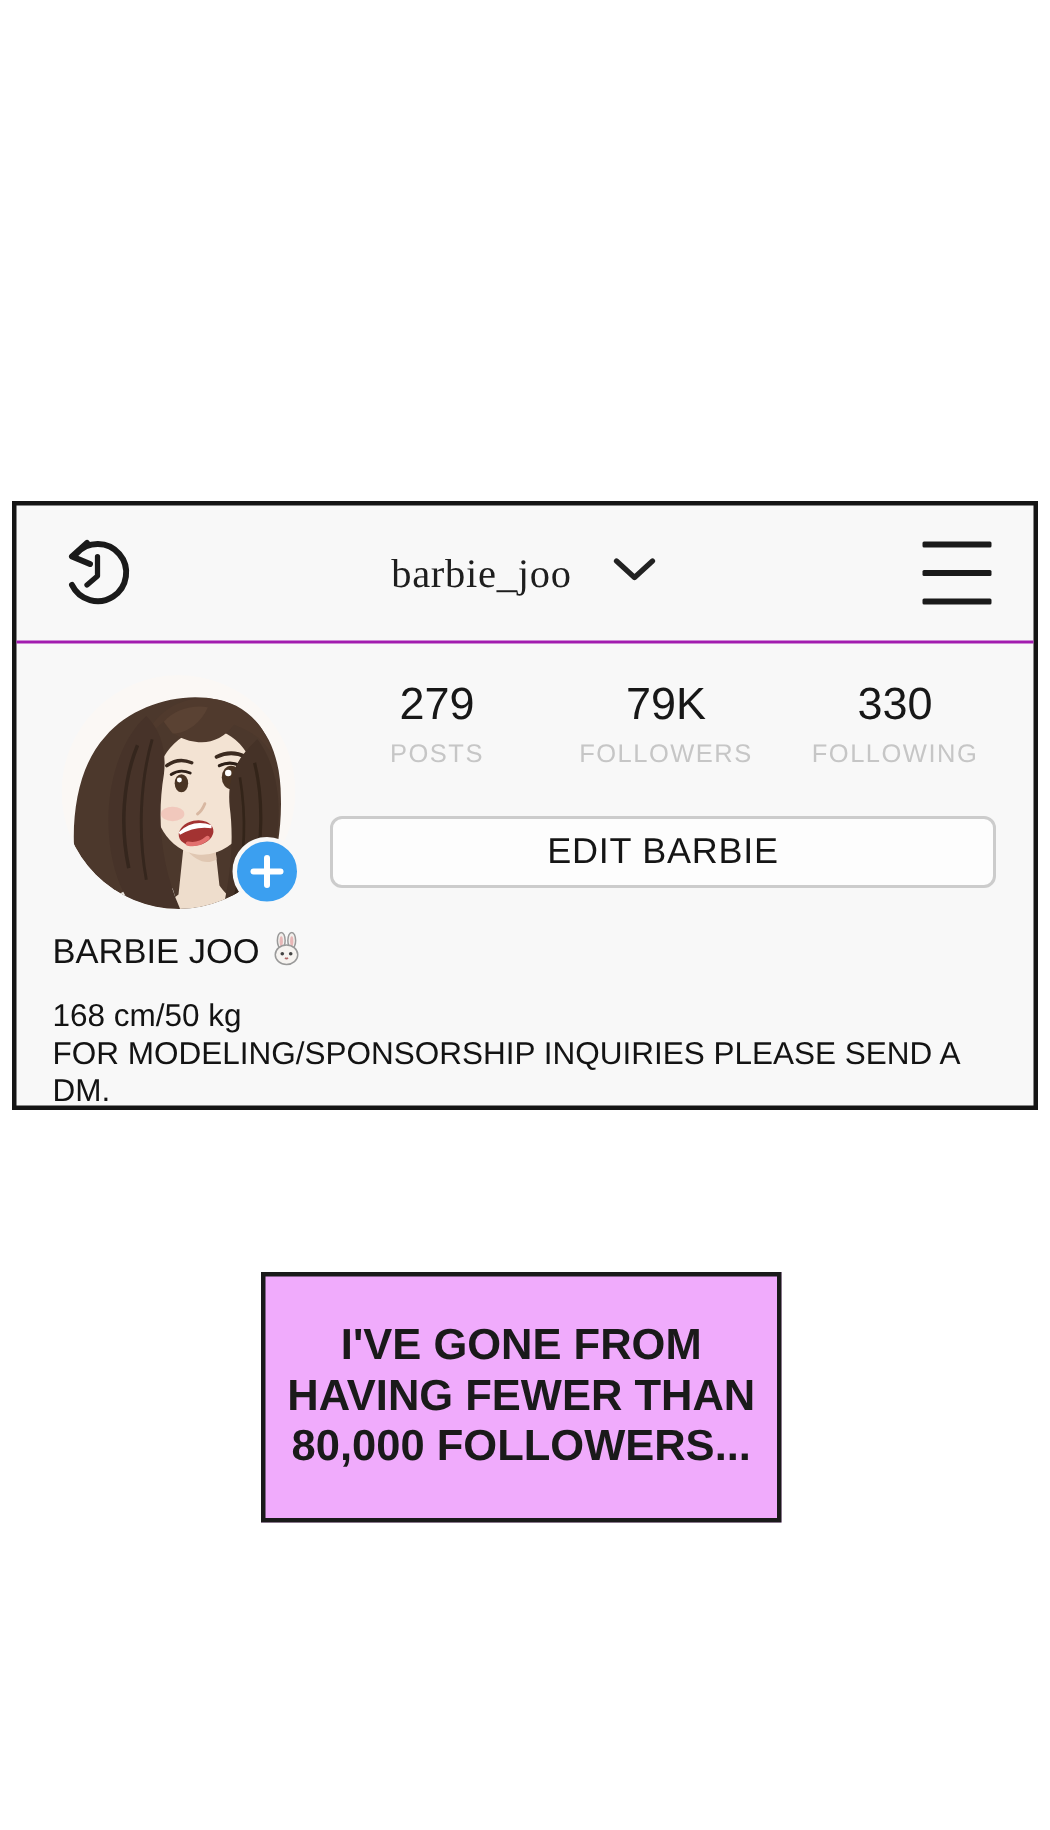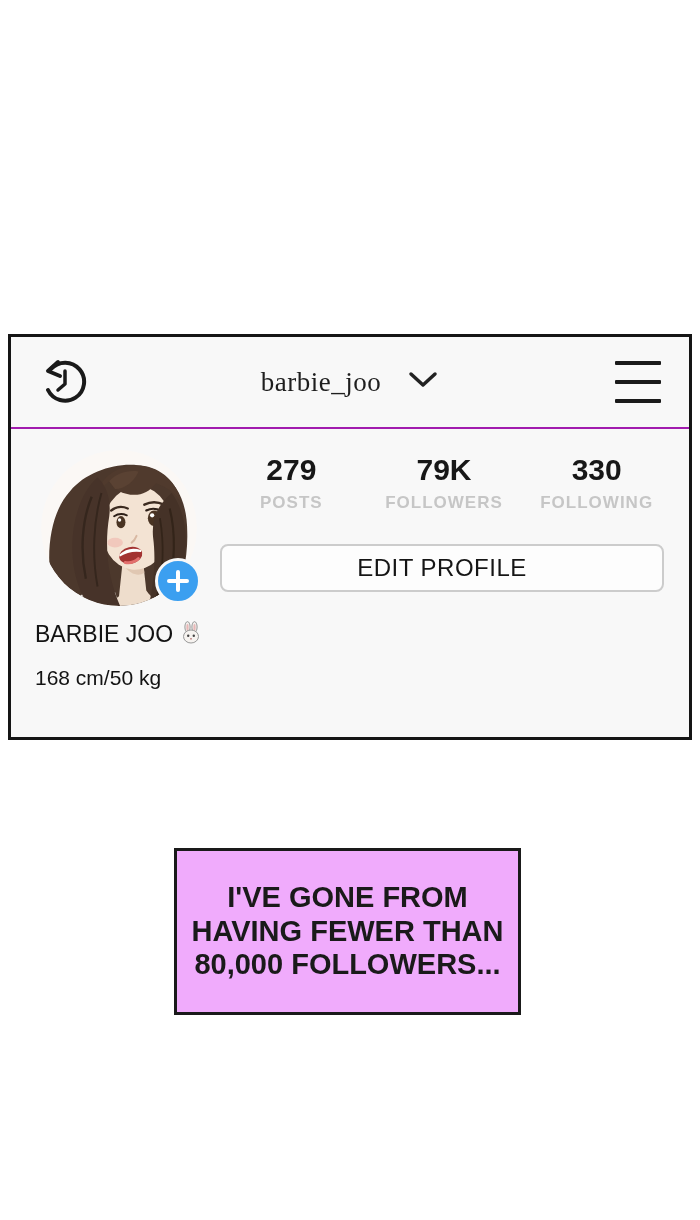--- a/index.html
+++ b/index.html
@@ -28,21 +28,21 @@
   .avatar svg{border-radius:50%;display:block;}
   .add-story{
     position:absolute;left:114px;top:108px;width:40px;height:40px;border-radius:50%;
     border:3px solid #f8f8f8;box-sizing:content-box;cursor:pointer;padding:0;
     display:flex;align-items:center;justify-content:center;
   }
   .add-story .plus-v,.add-story .plus-h{position:absolute;background:#fff;border-radius:2px;}
   .add-story .plus-v{width:4px;height:22px;}
   .add-story .plus-h{width:22px;height:4px;}
   
-  .stats{position:absolute;left:204px;top:118px;width:458px;display:flex;font-weight:bold;}
+  .stats{position:absolute;left:204px;top:118px;width:458px;display:flex;}
   .stat{flex:1;text-align:center;cursor:pointer;}
   .stat .value{font-size:30px;color:#171717;line-height:1;}
   .stat .label{margin-top:8px;font-size:17px;color:#c6c6c6;letter-spacing:1px;}
   
   .edit-btn{
     position:absolute;left:209px;top:207px;width:444px;height:48px;
     background:#fdfdfd;border:2px solid #cccccc;border-radius:8px;box-sizing:border-box;
     font-size:24px;color:#151515;letter-spacing:.5px;cursor:pointer;
     font-family:"Liberation Sans","DejaVu Sans",sans-serif;
   }
@@ -160,40 +160,41 @@
     <div class="stat">
       <div class="value">79K</div>
       <div class="label">FOLLOWERS</div>
     </div>
     <div class="stat">
       <div class="value">330</div>
       <div class="label">FOLLOWING</div>
     </div>
   </div>
 
-  <button class="edit-btn">EDIT PROFILE</button>
+  <button class="edit-btn">EDIT BARBIE</button>
 
   <div class="bio">
     <div class="name-row">
       <span>BARBIE JOO</span>
       <span>
         <svg width="24" height="24" viewBox="0 0 24 24">
           <ellipse cx="8.5" cy="6" rx="2.6" ry="5.4" fill="#f2efec" stroke="#9a9a9a" stroke-width="1"></ellipse>
           <ellipse cx="15.5" cy="6" rx="2.6" ry="5.4" fill="#f2efec" stroke="#9a9a9a" stroke-width="1"></ellipse>
           <ellipse cx="8.5" cy="6.5" rx="1.1" ry="3.4" fill="#e8b7b7"></ellipse>
           <ellipse cx="15.5" cy="6.5" rx="1.1" ry="3.4" fill="#e8b7b7"></ellipse>
           <ellipse cx="12" cy="15.5" rx="7.5" ry="6.5" fill="#f6f3f0" stroke="#9a9a9a" stroke-width="1"></ellipse>
           <circle cx="9.2" cy="14.8" r="1.2" fill="#444"></circle>
           <circle cx="14.8" cy="14.8" r="1.2" fill="#444"></circle>
           <path d="M11 17.6 Q12 18.6 13 17.6" stroke="#b06a6a" stroke-width="1" fill="none"></path>
         </svg>
       </span>
     </div>
     <div class="meta">
       <div>168 cm/50 kg</div>
+      <div>FOR MODELING/SPONSORSHIP INQUIRIES PLEASE SEND A DM.</div>
     </div>
   </div>
 
 </div>
 
 <div class="caption">
   <div>I'VE GONE FROM</div>
   <div>HAVING FEWER THAN</div>
   <div>80,000 FOLLOWERS...</div>
 </div>

